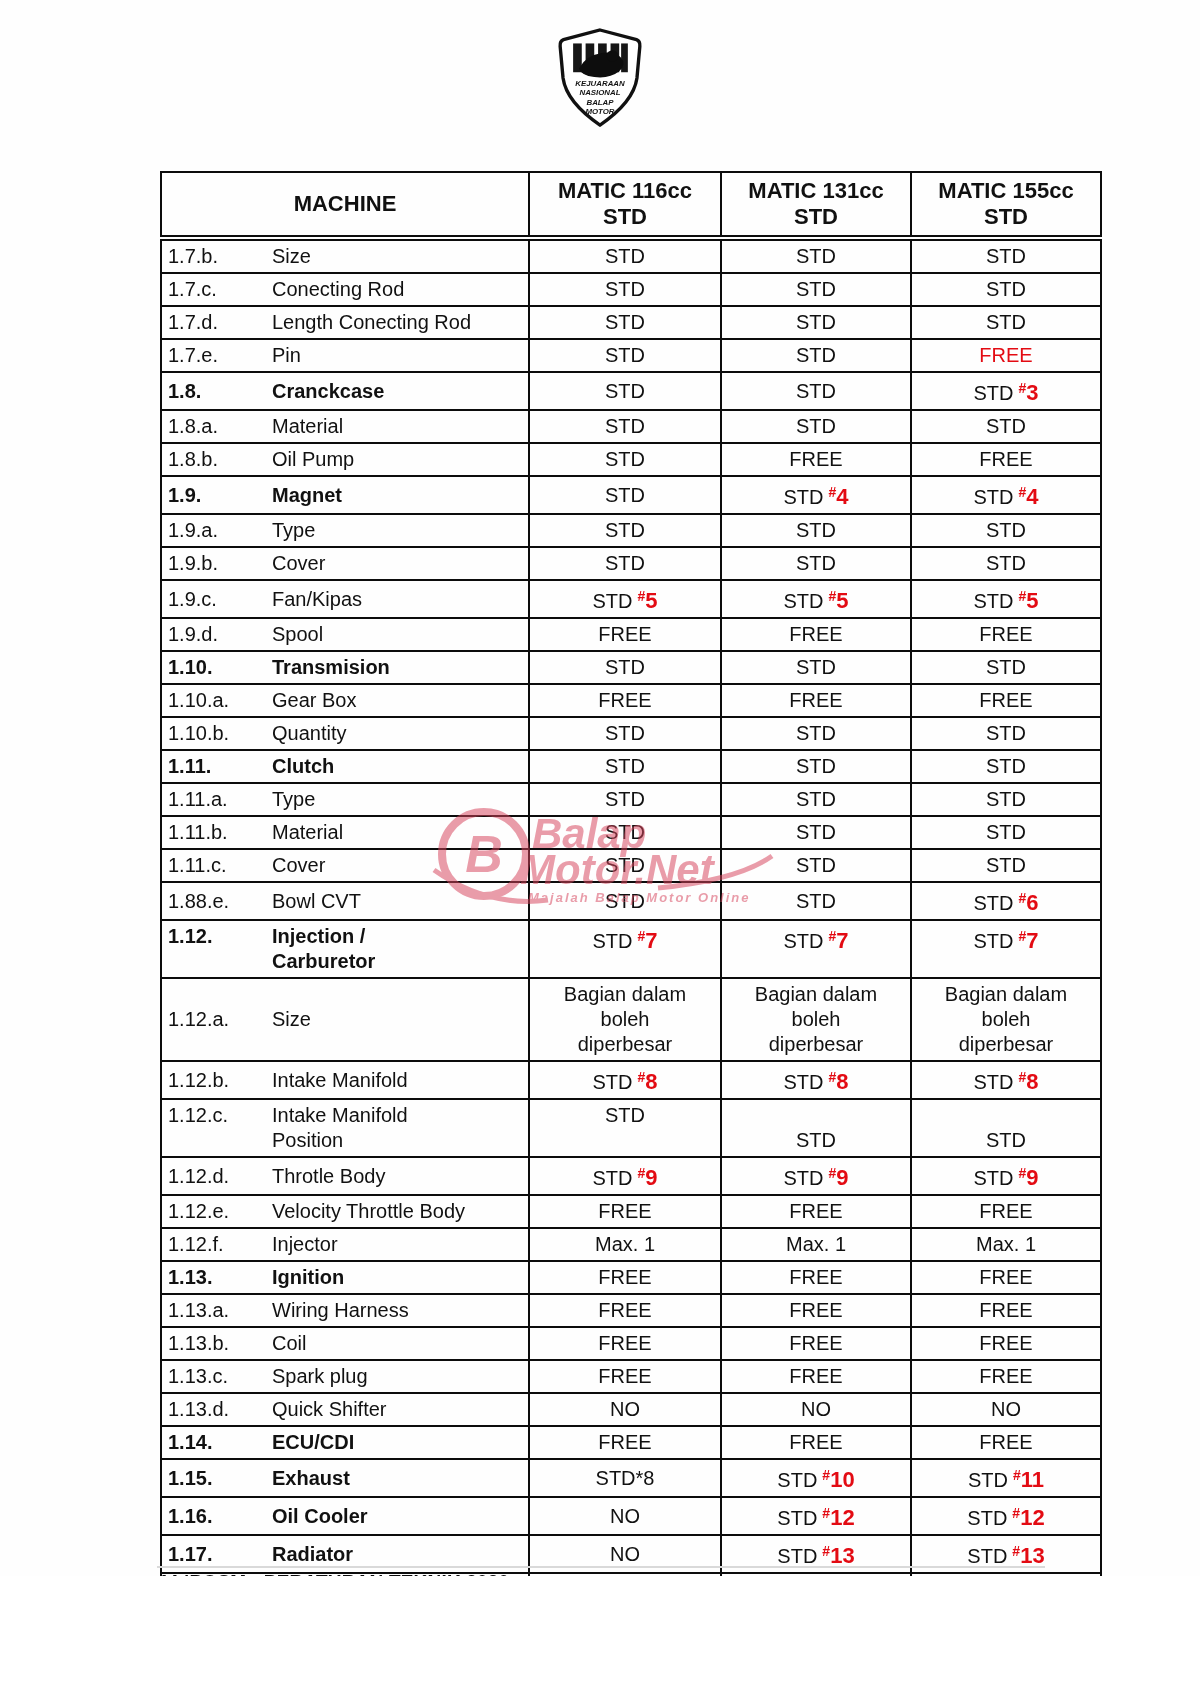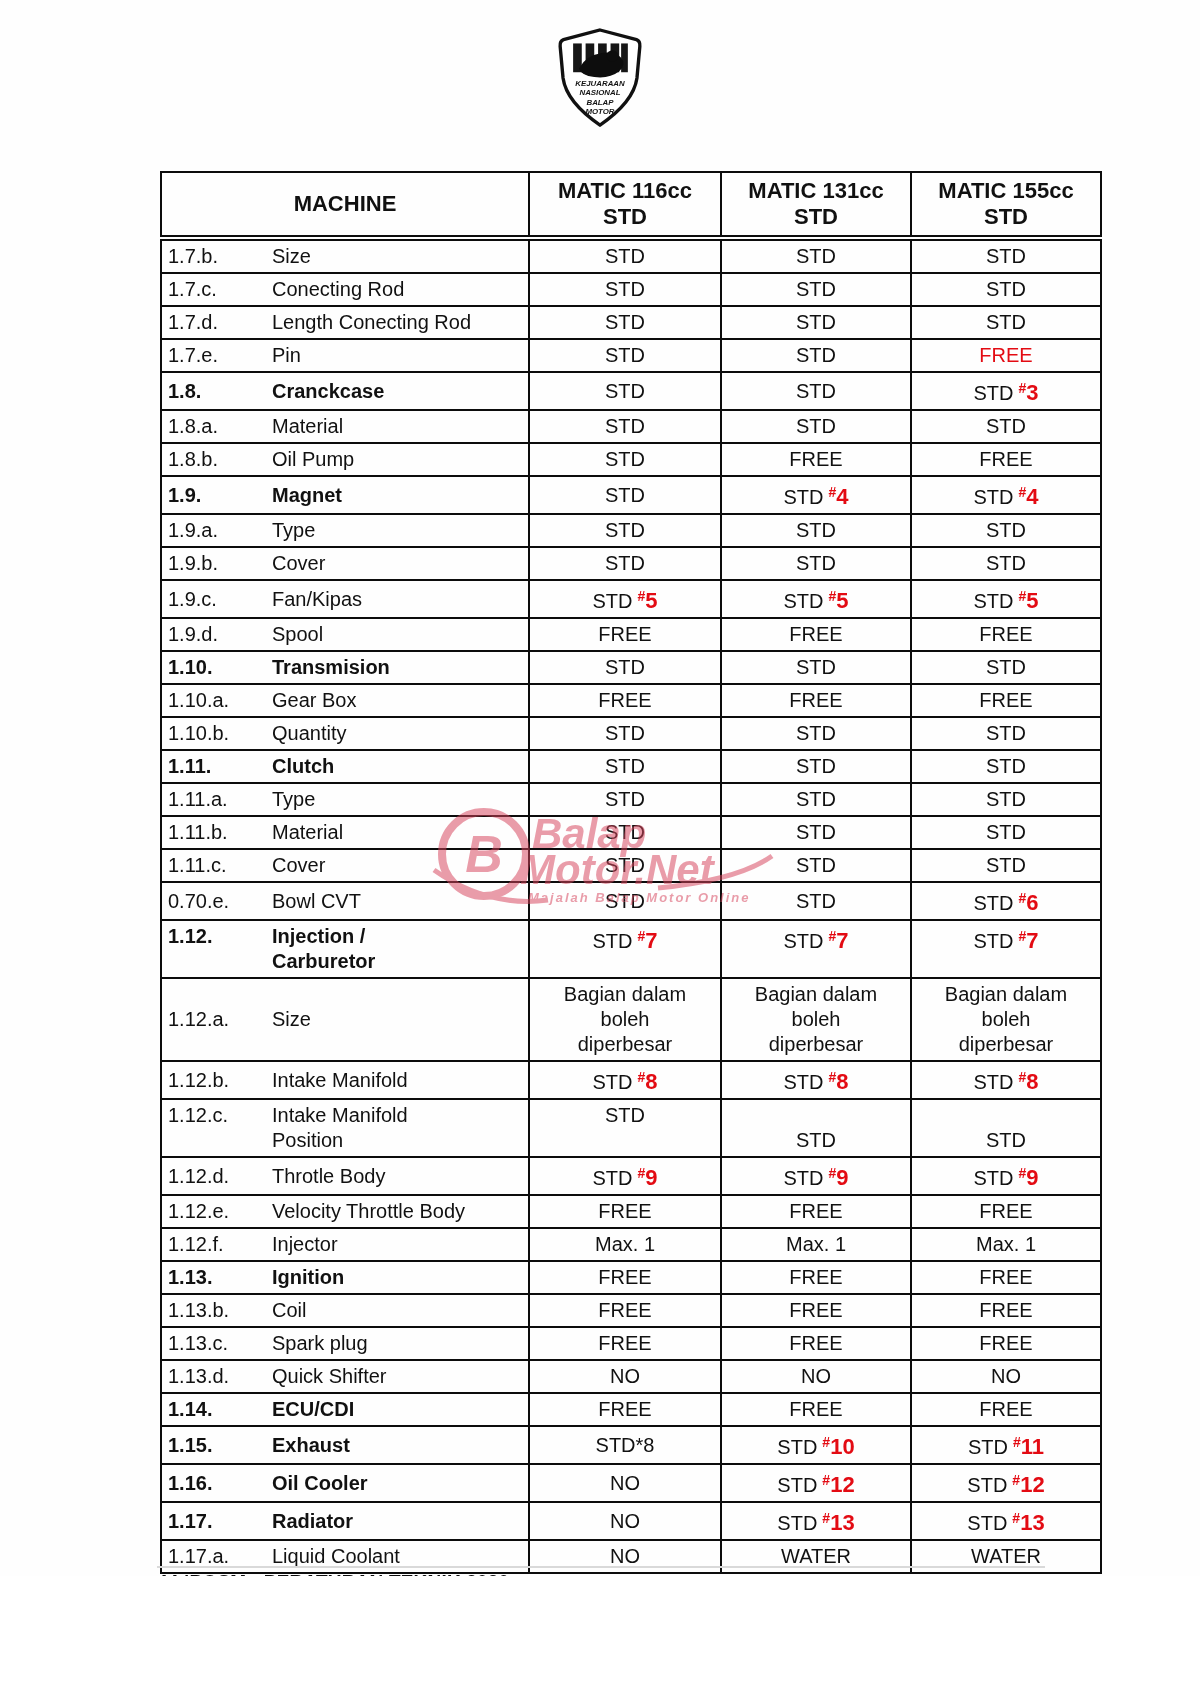--- a/index.html
+++ b/index.html
@@ -205,21 +205,21 @@
           <td class="val"><span>STD</span></td>
           <td class="val"><span>STD</span></td>
         </tr>
         <tr>
           <td class="machine-cell"><span class="no">1.11.c.</span><span class="lbl">Cover</span></td>
           <td class="val"><span>STD</span></td>
           <td class="val"><span>STD</span></td>
           <td class="val"><span>STD</span></td>
         </tr>
         <tr>
-          <td class="machine-cell"><span class="no">0.70.e.</span><span class="lbl">Bowl CVT</span></td>
+          <td class="machine-cell"><span class="no">1.88.e.</span><span class="lbl">Bowl CVT</span></td>
           <td class="val"><span>STD</span></td>
           <td class="val"><span>STD</span></td>
           <td class="val"><span>STD</span><span class="ref"><span class="hash">#</span><span class="num">6</span></span></td>
         </tr>
         <tr class="section">
           <td class="machine-cell"><span class="no">1.12.</span><span class="lbl">Injection /
 Carburetor</span></td>
           <td class="val v-top"><span>STD</span><span class="ref"><span class="hash">#</span><span class="num">7</span></span></td>
           <td class="val v-top"><span>STD</span><span class="ref"><span class="hash">#</span><span class="num">7</span></span></td>
           <td class="val v-top"><span>STD</span><span class="ref"><span class="hash">#</span><span class="num">7</span></span></td>
@@ -267,20 +267,26 @@
           <td class="val"><span>Max. 1</span></td>
           <td class="val"><span>Max. 1</span></td>
         </tr>
         <tr class="section">
           <td class="machine-cell"><span class="no">1.13.</span><span class="lbl">Ignition</span></td>
           <td class="val"><span>FREE</span></td>
           <td class="val"><span>FREE</span></td>
           <td class="val"><span>FREE</span></td>
         </tr>
         <tr>
+          <td class="machine-cell"><span class="no">1.13.a.</span><span class="lbl">Wiring Harness</span></td>
+          <td class="val"><span>FREE</span></td>
+          <td class="val"><span>FREE</span></td>
+          <td class="val"><span>FREE</span></td>
+        </tr>
+        <tr>
           <td class="machine-cell"><span class="no">1.13.b.</span><span class="lbl">Coil</span></td>
           <td class="val"><span>FREE</span></td>
           <td class="val"><span>FREE</span></td>
           <td class="val"><span>FREE</span></td>
         </tr>
         <tr>
           <td class="machine-cell"><span class="no">1.13.c.</span><span class="lbl">Spark plug</span></td>
           <td class="val"><span>FREE</span></td>
           <td class="val"><span>FREE</span></td>
           <td class="val"><span>FREE</span></td>

